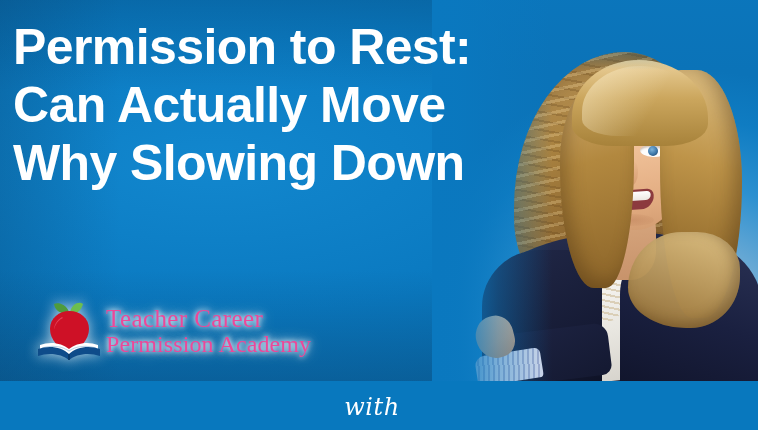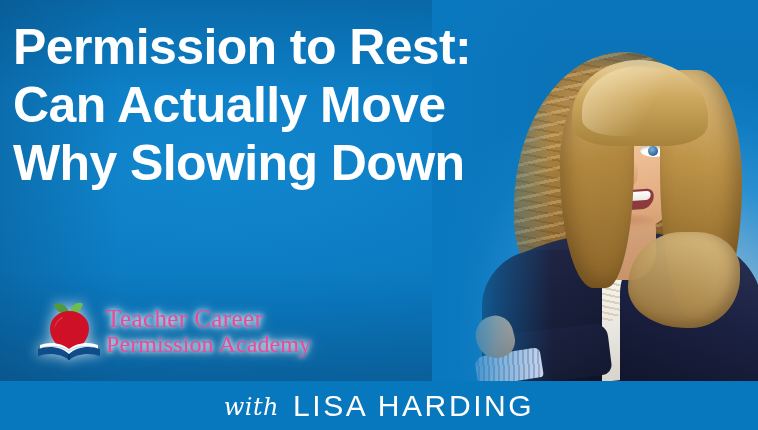--- a/index.html
+++ b/index.html
@@ -455,16 +455,15 @@
       </svg>
     </div>
     <div class="logo-text">
       <span class="logo-line1">Teacher Career</span>
       <span class="logo-line2">Permission Academy</span>
     </div>
   </div>
 
   <div class="bottom-bar">
     <span class="with-word">with</span>
-    <span class="host-name">LISA HARDING</span>
   </div>
 
 </div>
 
 </body></html>

